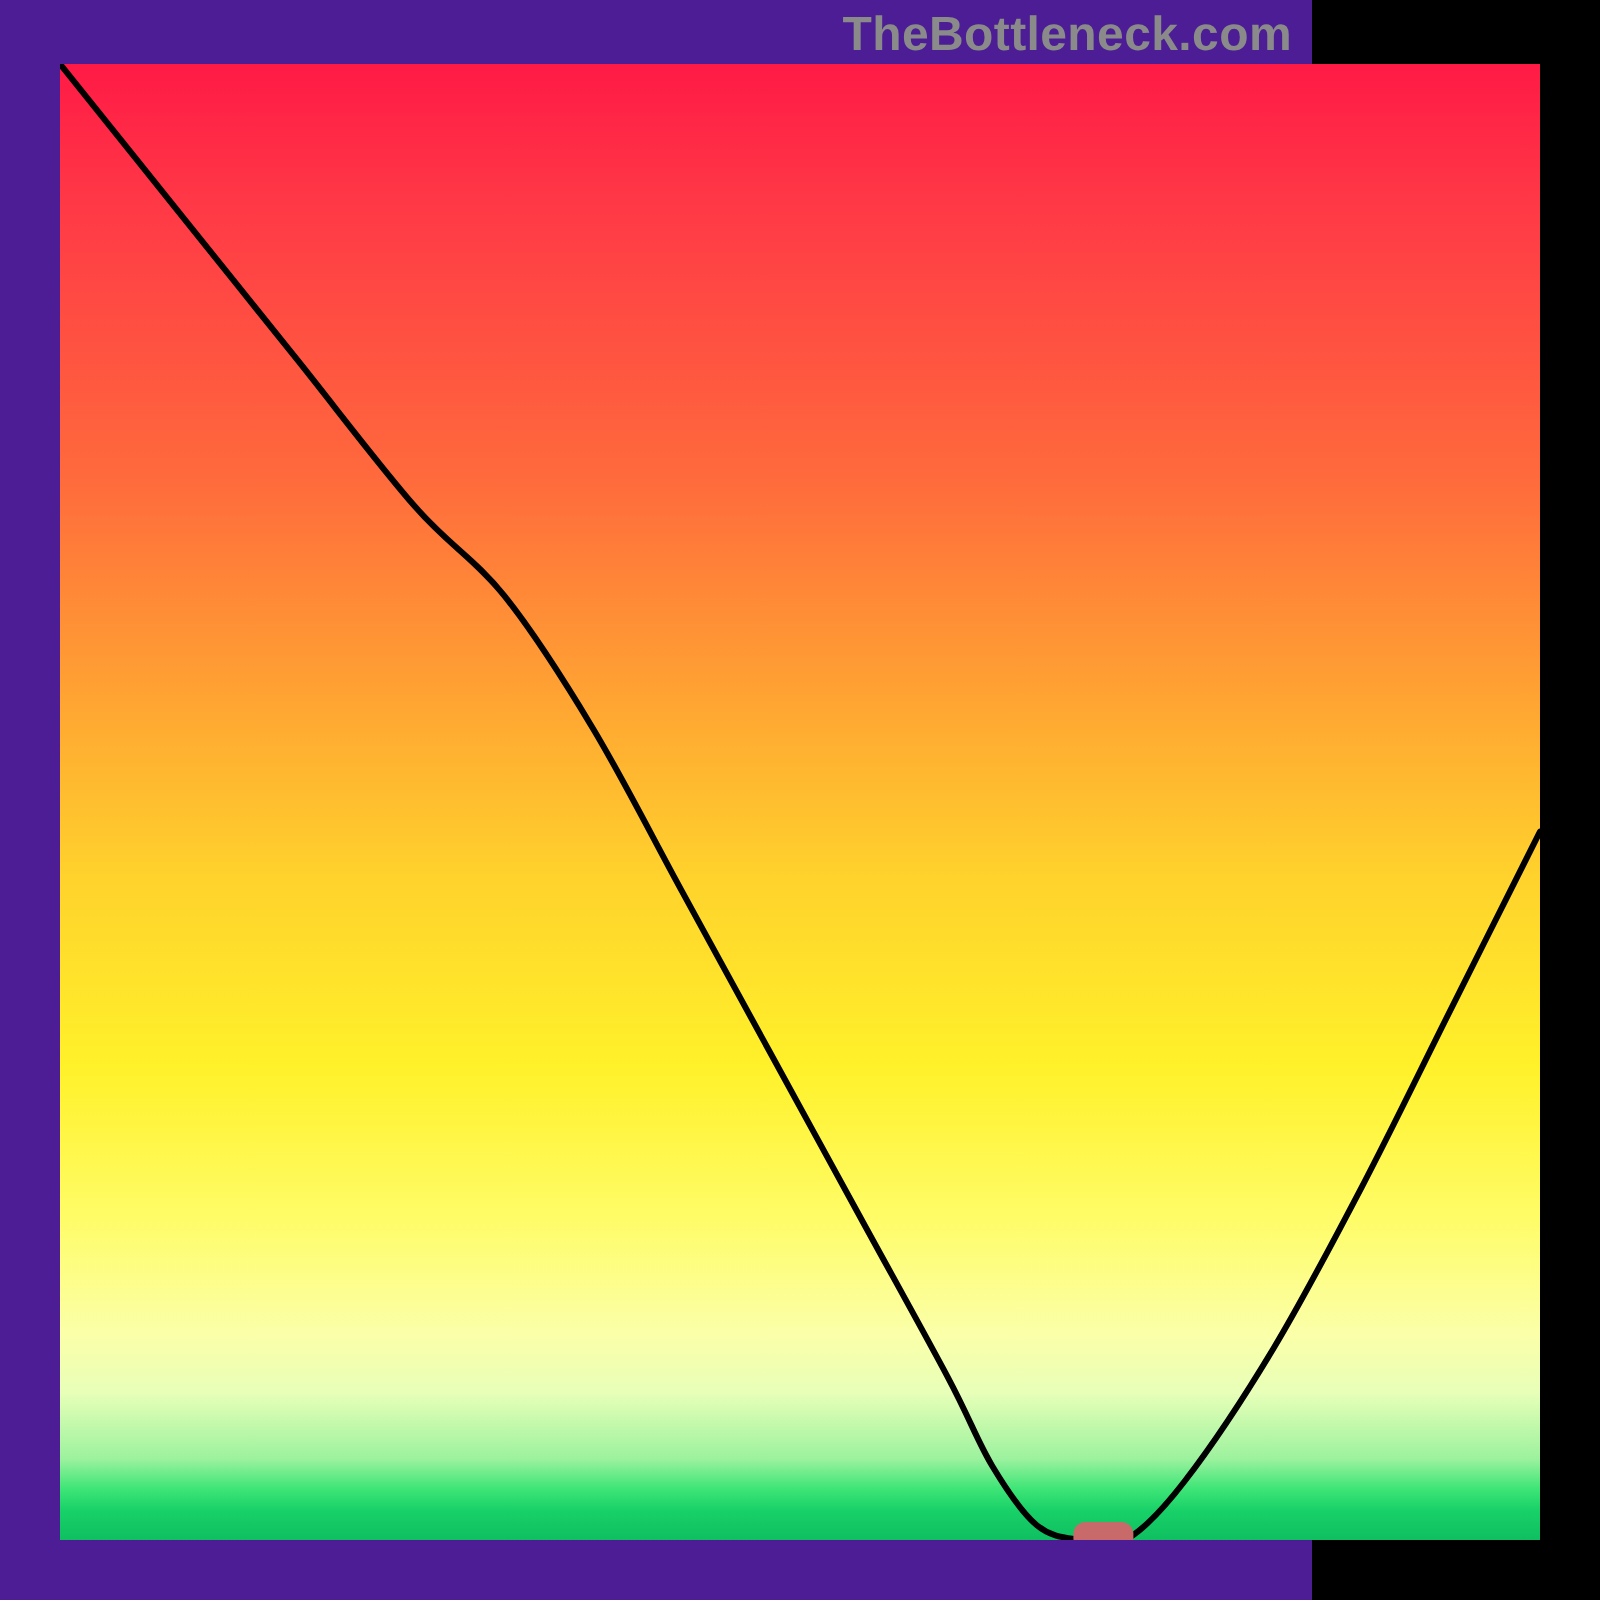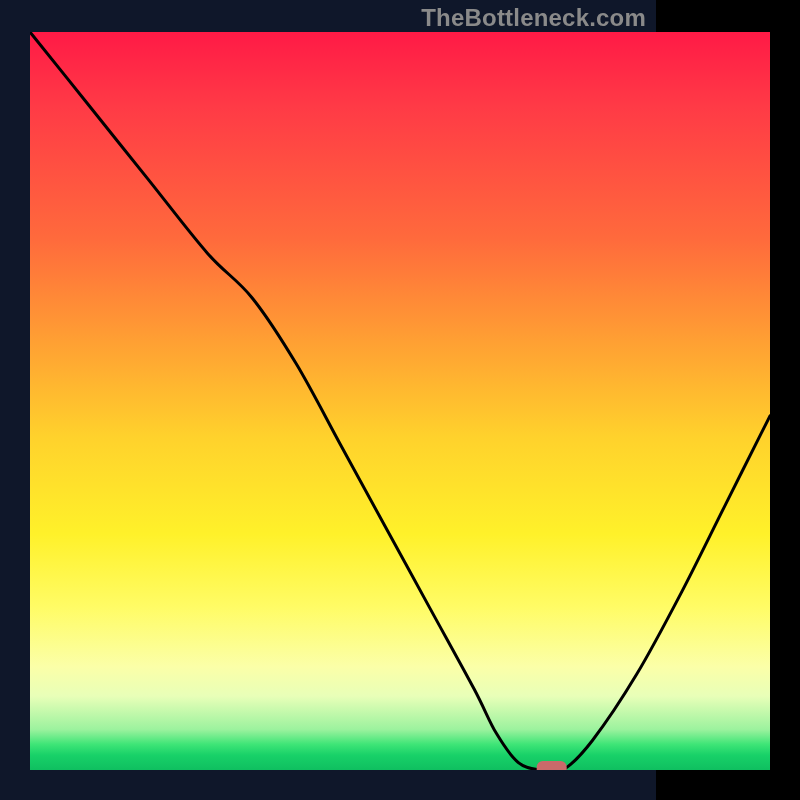--- a/index.html
+++ b/index.html
@@ -9,21 +9,21 @@
     height: 800px;
     background: #000;
     overflow: hidden;
   }
   .frame {
     position: absolute;
     left: 0;
     top: 0;
     width: 656px;
     height: 800px;
-    background: #0f172a;
+    background: #4c1d95;
   }
   .watermark {
     position: absolute;
     top: 4px;
     right: 10px;
     font-family: Arial, Helvetica, sans-serif;
     font-size: 24px;
     font-weight: bold;
     color: #8a8a8a;
     letter-spacing: 0.2px;

